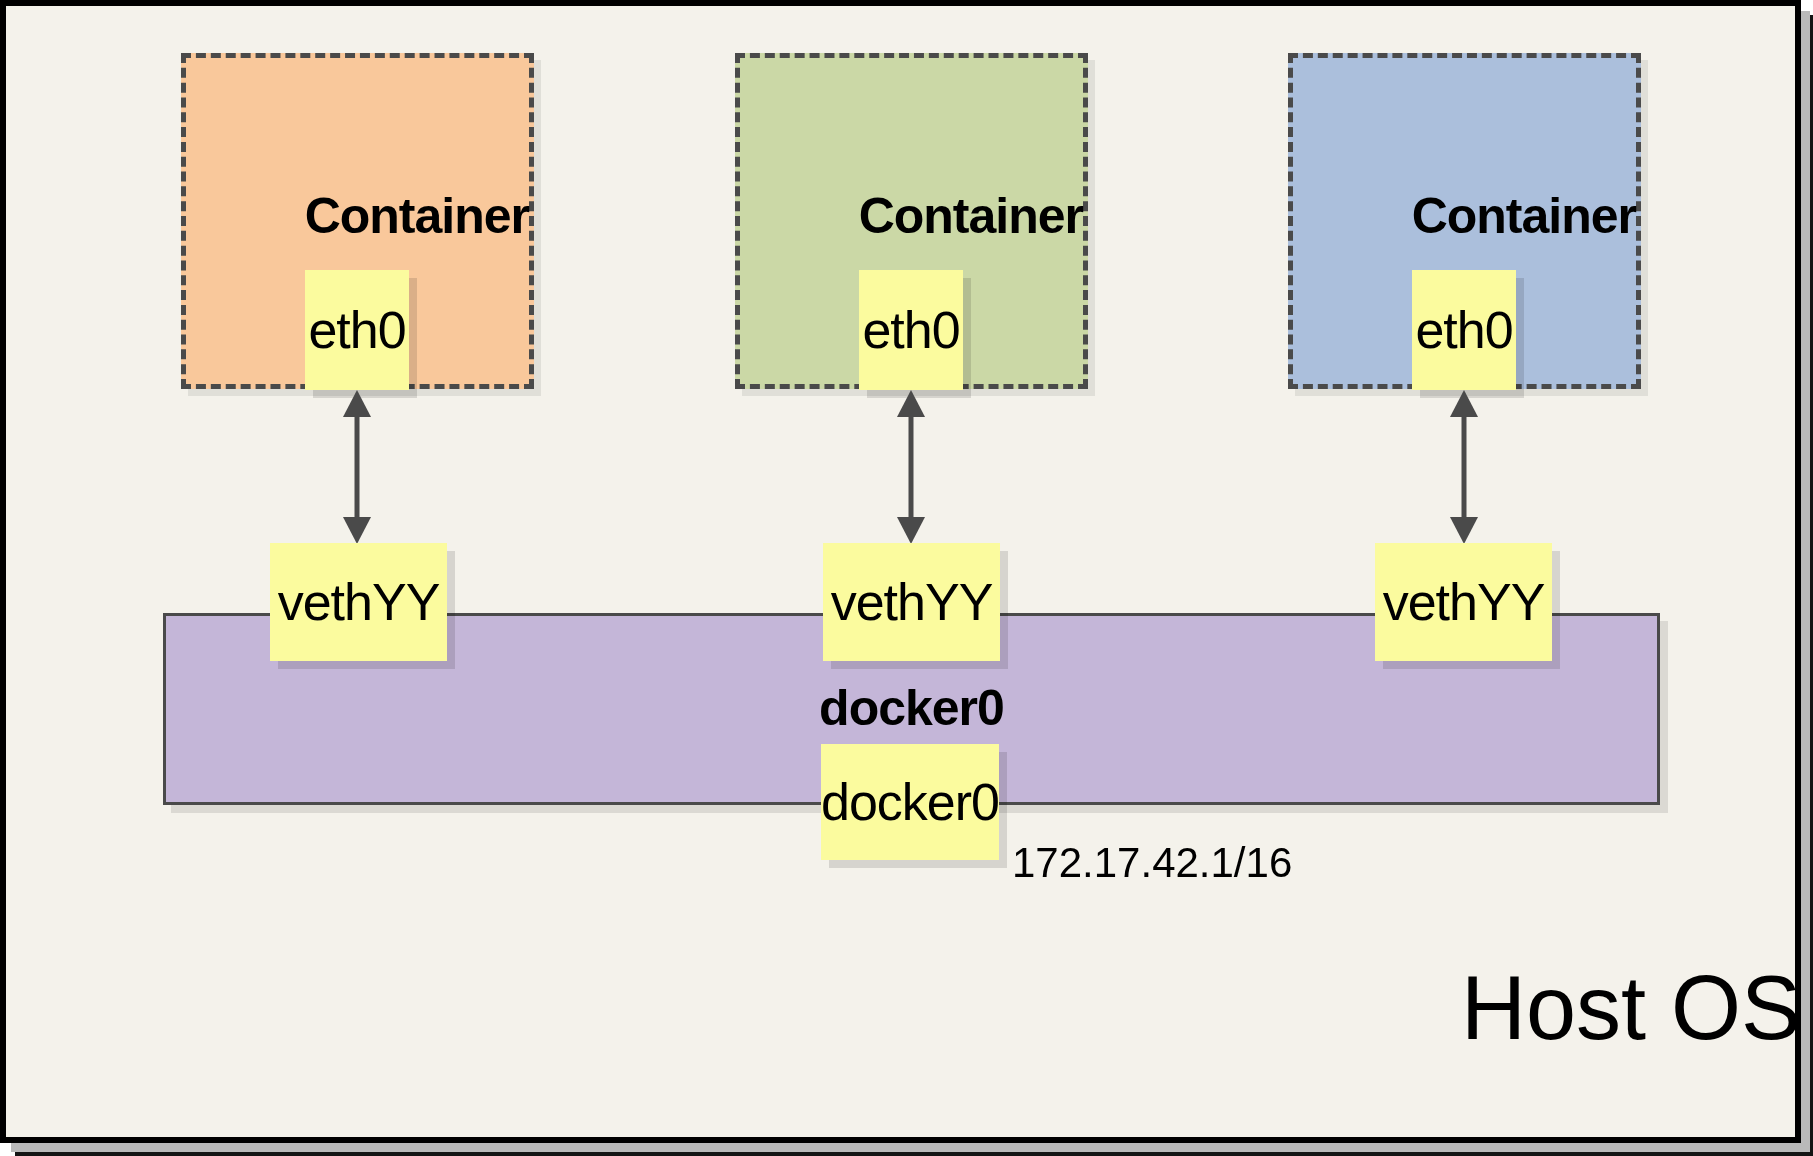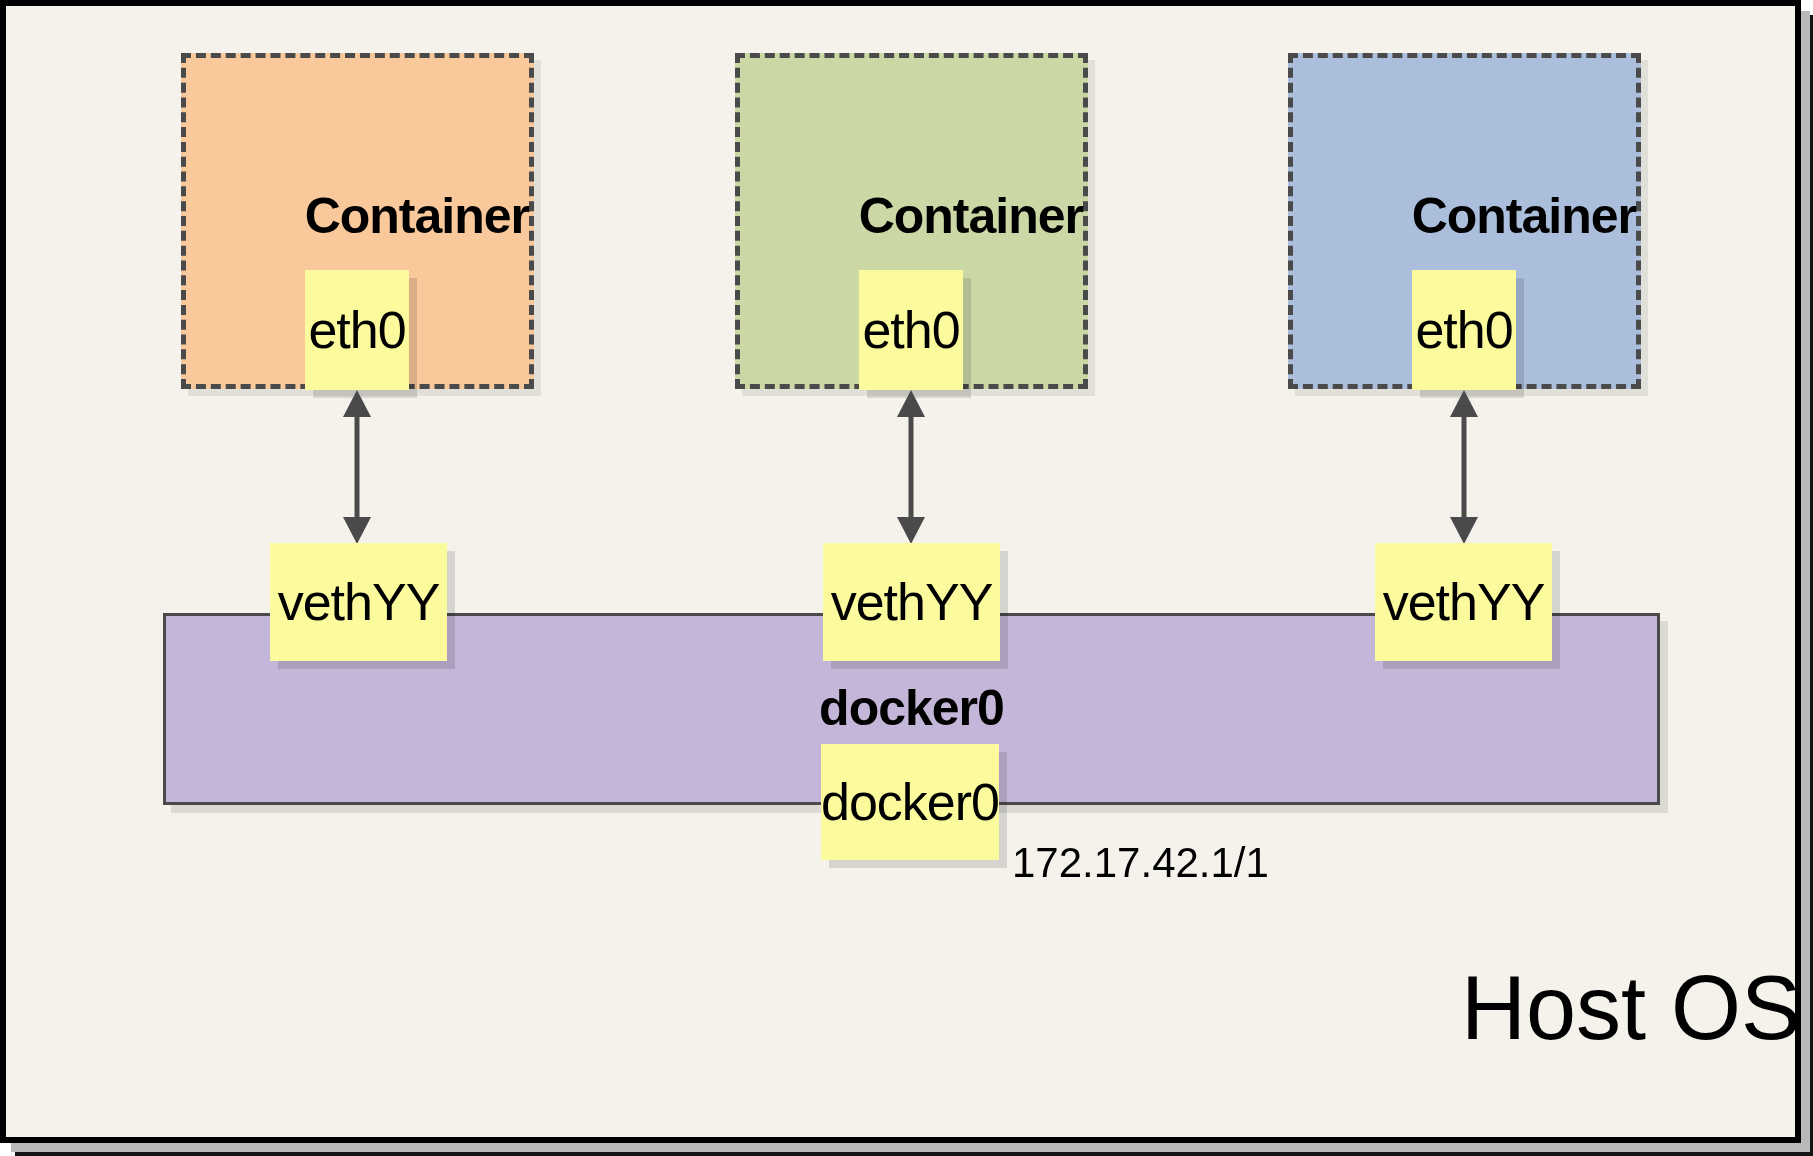--- a/index.html
+++ b/index.html
@@ -159,17 +159,17 @@
     <line x1="20" y1="24" x2="20" y2="134" stroke="currentColor" stroke-width="5"></line>
     <polygon points="20,2 6,29 34,29" fill="currentColor"></polygon>
     <polygon points="20,156 6,129 34,129" fill="currentColor"></polygon>
   </svg>
 
   <div class="note veth v1" style="background-color: rgb(251, 251, 158);">vethYY</div>
   <div class="note veth v2" style="background-color: rgb(251, 251, 158);">vethYY</div>
   <div class="note veth v3" style="background-color: rgb(251, 251, 158);">vethYY</div>
 
   <div class="note dnote" style="background-color: rgb(251, 251, 158);">docker0</div>
-  <div class="ip">172.17.42.1/1</div>
+  <div class="ip">172.17.42.1/16</div>
 
   <div class="host-title">Host OS</div>
 
 </div>
 
 </body></html>

